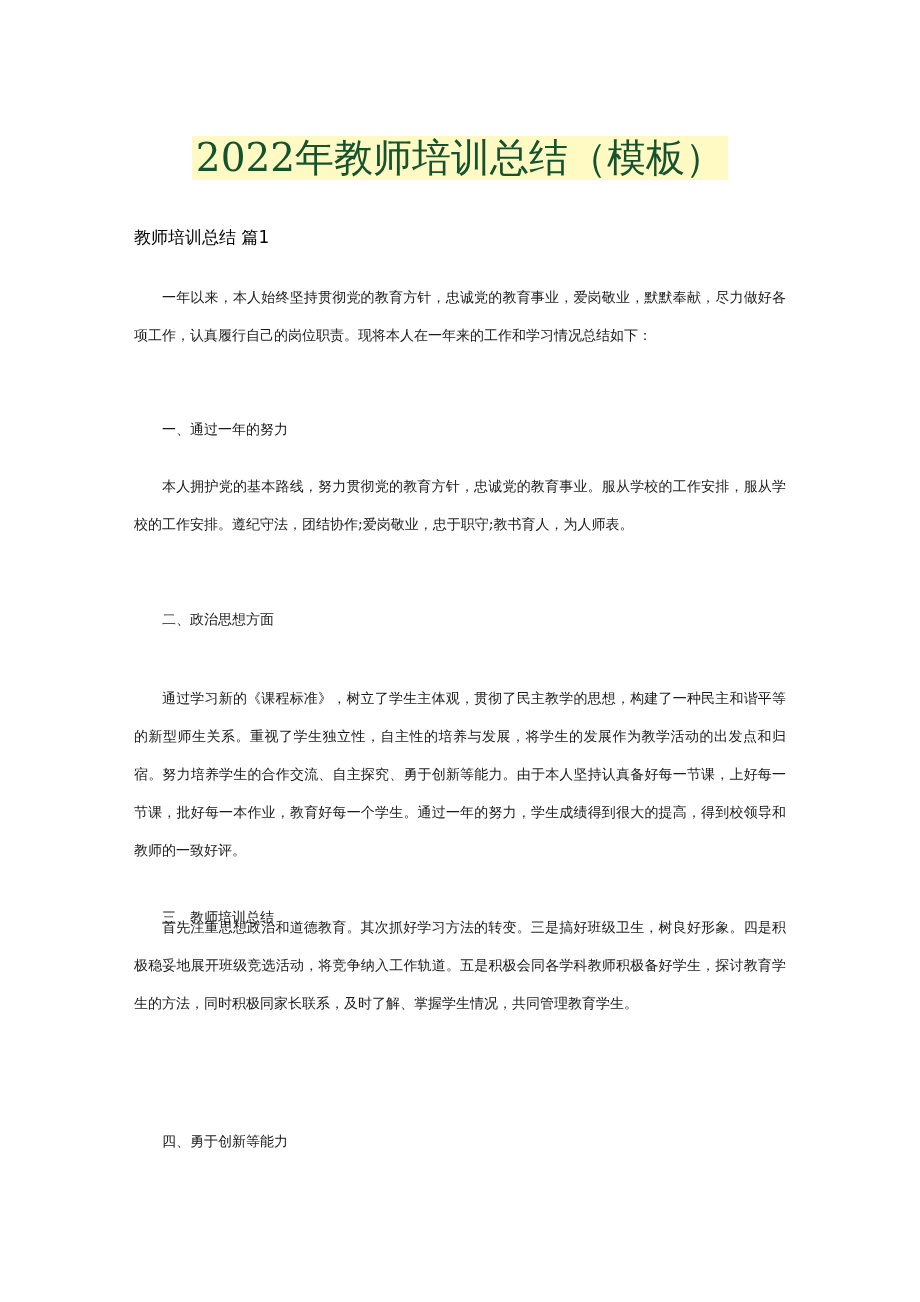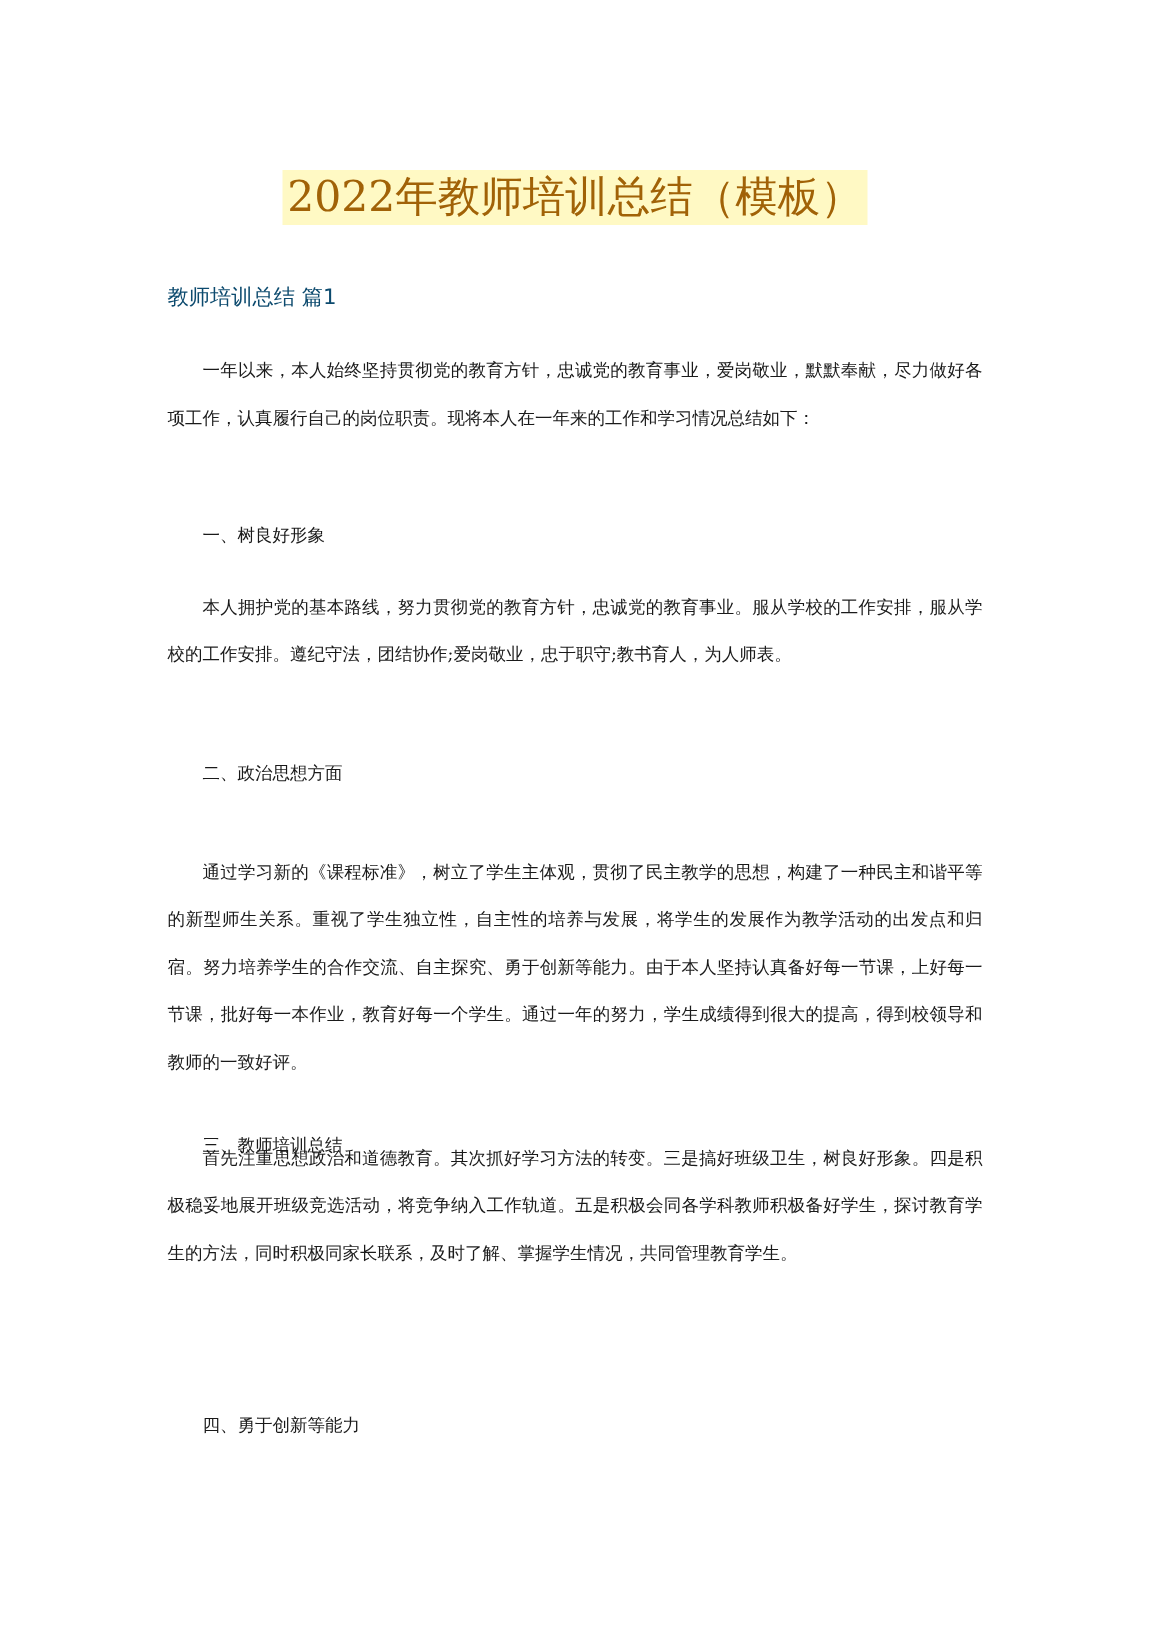--- a/index.html
+++ b/index.html
@@ -1,41 +1,41 @@
 <!DOCTYPE html>
 <html><head>
   <meta charset="utf-8">
   <style>
     html, body { margin: 0; padding: 0; background: #ffffff; }
     body { width: 920px; height: 1302px; position: relative; overflow: hidden;
            font-family: "DejaVu Serif", "Liberation Serif", serif; color: #1a1a1a; }
     .title-wrap { position: absolute; top: 136px; left: 0; width: 920px; text-align: center; }
-    .title { display: inline-block; background: #fff9c4; color: #a16207; font-size: 34px;
+    .title { display: inline-block; background: #fff9c4; color: #14532d; font-size: 39px;
              line-height: 44px; padding: 0 4px; font-family: "DejaVu Serif", serif; }
-    .section-head { position: absolute; top: 226px; left: 134px; color: #0c4a6e;
+    .section-head { position: absolute; top: 226px; left: 134px; color: #000000;
                     font-size: 17px; font-family: "DejaVu Sans", sans-serif; }
     .body { position: absolute; left: 134px; width: 652px; font-size: 14px; line-height: 38px; }
     .p { margin: 0; text-indent: 2em; text-align: justify; }
     .h { margin: 0; text-indent: 2em; }
   </style>
 </head>
 <body>
 
 <div class="title-wrap">
   <span class="title">2022年教师培训总结（模板）</span>
 </div>
 
 <div class="section-head">教师培训总结 篇1</div>
 
 <div class="body" style="top:278px;">
   <p class="p">一年以来，本人始终坚持贯彻党的教育方针，忠诚党的教育事业，爱岗敬业，默默奉献，尽力做好各项工作，认真履行自己的岗位职责。现将本人在一年来的工作和学习情况总结如下：</p>
 </div>
 
 <div class="body" style="top:410px;">
-  <p class="h">一、树良好形象</p>
+  <p class="h">一、通过一年的努力</p>
 </div>
 
 <div class="body" style="top:467px;">
   <p class="p">本人拥护党的基本路线，努力贯彻党的教育方针，忠诚党的教育事业。服从学校的工作安排，服从学校的工作安排。遵纪守法，团结协作;爱岗敬业，忠于职守;教书育人，为人师表。</p>
 </div>
 
 <div class="body" style="top:600px;">
   <p class="h">二、政治思想方面</p>
 </div>
 

